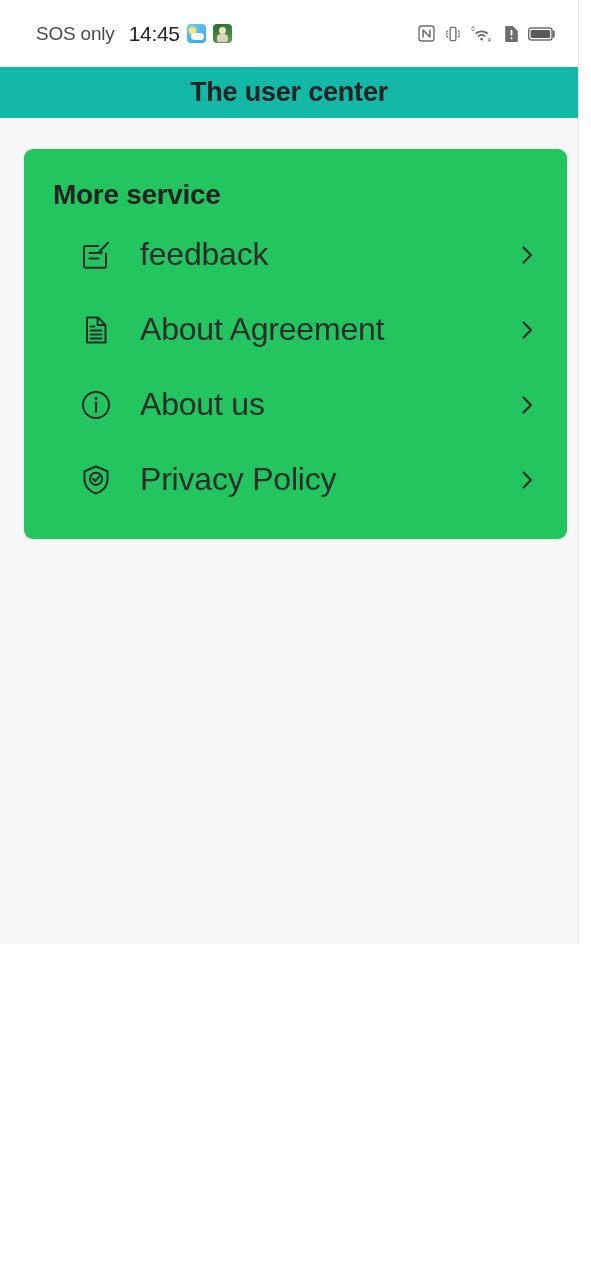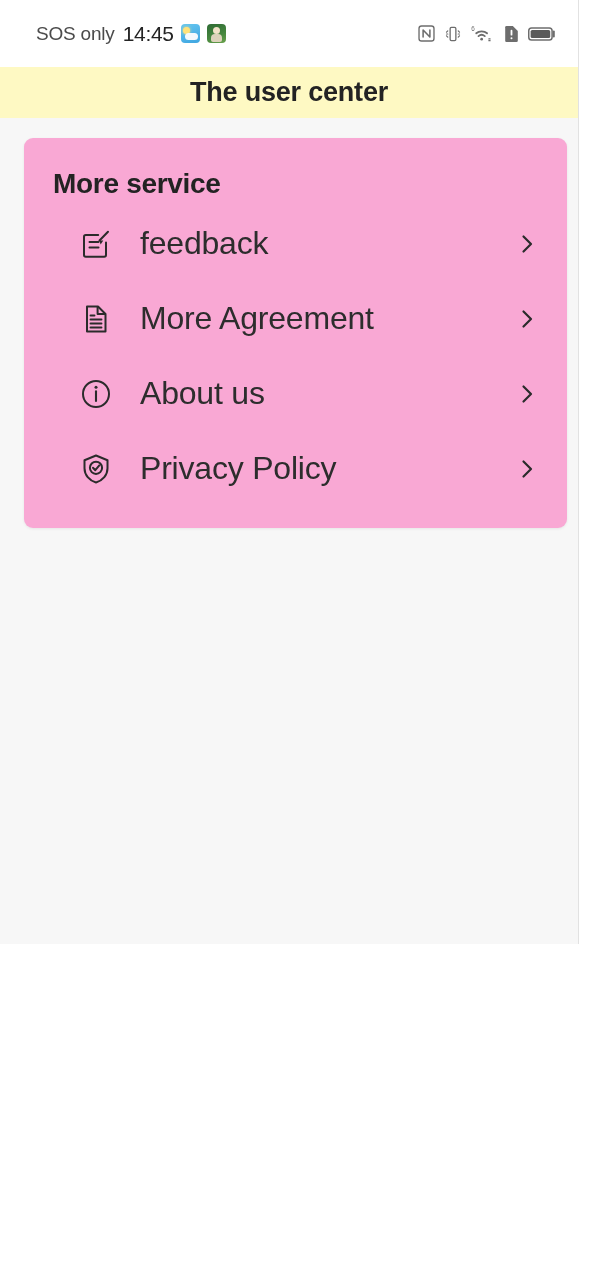--- a/index.html
+++ b/index.html
@@ -42,21 +42,21 @@
   }
   .status-carrier {
     font-size: 19px;
     color: #4b4b4b;
     letter-spacing: -0.2px;
   }
   .status-clock {
     font-size: 21px;
     color: #242424;
     letter-spacing: -0.3px;
-    margin-left: 1px;
+    margin-left: 7px;
   }
   .mini-app {
     width: 19px;
     height: 19px;
     border-radius: 4px;
     position: relative;
     overflow: hidden;
     flex: none;
   }
   .mini-app.weather {
@@ -102,21 +102,21 @@
   .status-right {
     display: flex;
     align-items: center;
     gap: 9px;
   }
   .status-right svg { display: block; }
 
   
   .titlebar {
     height: 51px;
-    background: #fef9c3;
+    background: #14b8a6;
     display: flex;
     align-items: center;
     justify-content: center;
   }
   .page-title {
     font-size: 27px;
     font-weight: bold;
     color: #232323;
     letter-spacing: -0.2px;
   }
@@ -124,23 +124,23 @@
   
   .content {
     position: relative;
     background: #f7f7f7;
     height: calc(1280px - 67px - 51px);
   }
 
   .card {
     position: absolute;
     left: 24px;
-    top: 20px;
+    top: 31px;
     width: 543px;
-    background: #f9a8d4;
+    background: #22c55e;
     border-radius: 9px;
     box-shadow: 0 1px 3px rgba(0,0,0,0.07);
     padding: 0 0 22px 0;
     box-sizing: border-box;
   }
 
   .card-title {
     font-size: 28px;
     font-weight: bold;
     color: #232323;
@@ -286,21 +286,21 @@
         </div>
 
         <div class="row">
           <span class="row-icon">
             <svg width="34" height="34" viewBox="0 0 34 34">
               <path d="M8 4.5h11L26.5 12v17.5H8Z" fill="none" stroke="#2b2b2b" stroke-width="2" stroke-linejoin="round"></path>
               <path d="M18.6 4.8V12h7.4" fill="none" stroke="#2b2b2b" stroke-width="2" stroke-linejoin="round"></path>
               <path d="M11.5 13.5h4M11.5 17.5h11M11.5 21.5h11M11.5 25.5h11" stroke="#2b2b2b" stroke-width="1.9" stroke-linecap="round"></path>
             </svg>
           </span>
-          <span class="row-label">More Agreement</span>
+          <span class="row-label">About Agreement</span>
           <span class="row-chevron">
             <svg width="24" height="24" viewBox="0 0 24 24">
               <path d="M8.5 4.5 16 12l-7.5 7.5" fill="none" stroke="#2b2b2b" stroke-width="2.2" stroke-linecap="round" stroke-linejoin="round"></path>
             </svg>
           </span>
         </div>
 
         <div class="row">
           <span class="row-icon">
             <svg width="34" height="34" viewBox="0 0 34 34">

